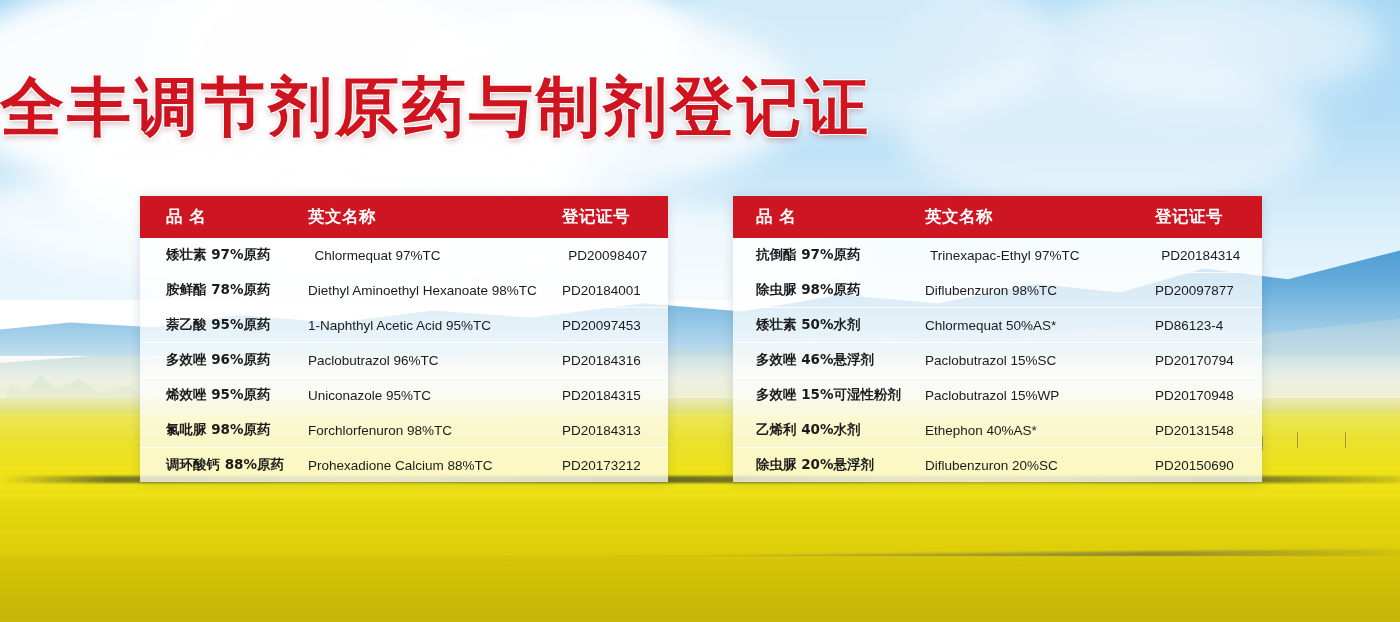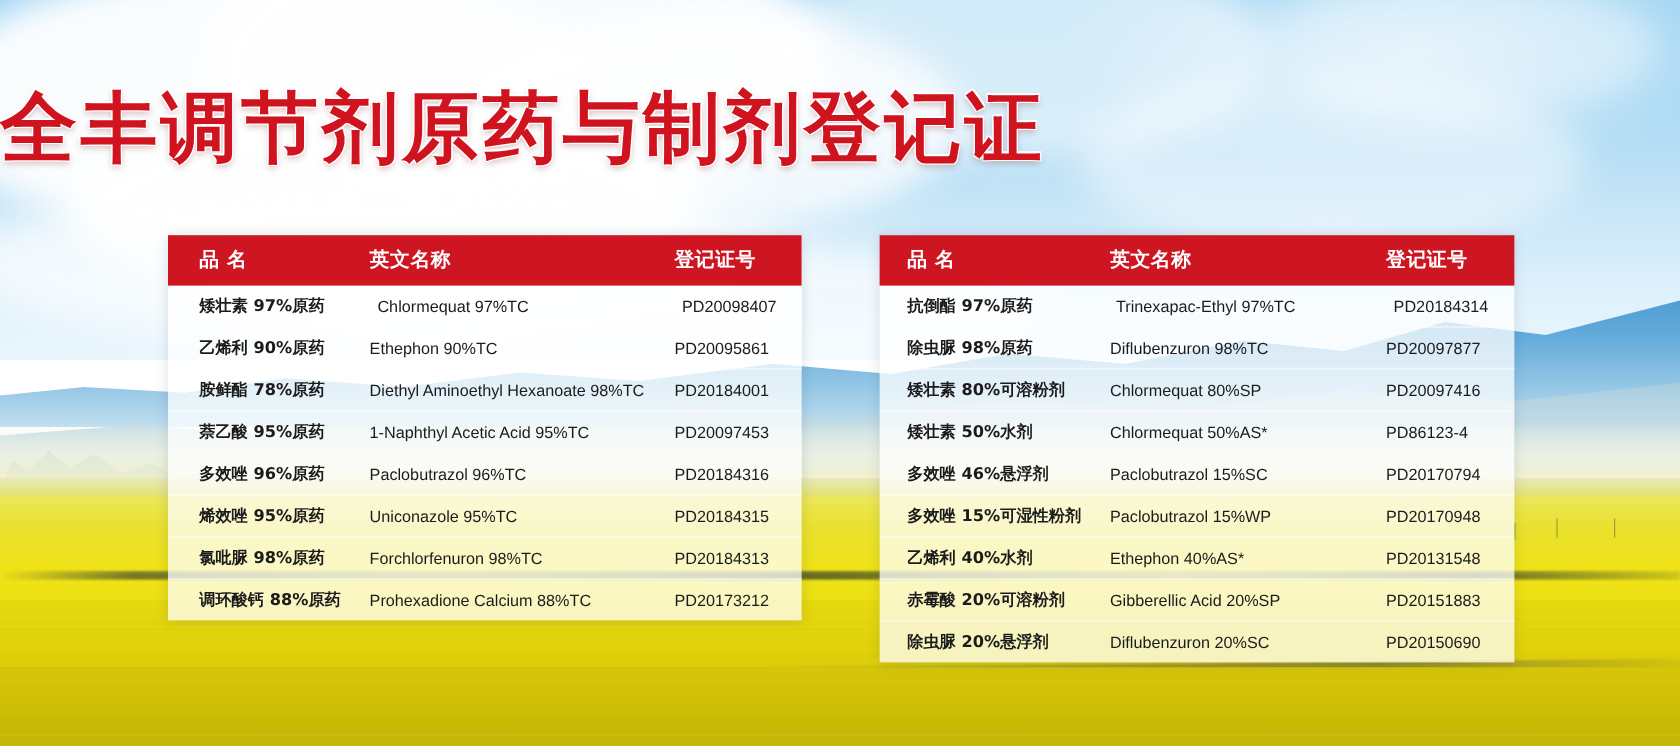--- a/index.html
+++ b/index.html
@@ -196,25 +196,20 @@
         <div class="th h2">英文名称</div>
         <div class="th h3">登记证号</div>
       </div>
       <div id="left-body">
           <div class="trow">
             <div class="c1">矮壮素 97%原药</div>
             <div class="c2">Chlormequat 97%TC</div>
             <div class="c3">PD20098407</div>
           </div>
           <div class="trow">
-            <div class="c1">乙烯利 90%原药</div>
-            <div class="c2">Ethephon 90%TC</div>
-            <div class="c3">PD20095861</div>
-          </div>
-          <div class="trow">
             <div class="c1">胺鲜酯 78%原药</div>
             <div class="c2">Diethyl Aminoethyl Hexanoate 98%TC</div>
             <div class="c3">PD20184001</div>
           </div>
           <div class="trow">
             <div class="c1">萘乙酸 95%原药</div>
             <div class="c2">1-Naphthyl Acetic Acid 95%TC</div>
             <div class="c3">PD20097453</div>
           </div>
           <div class="trow">
@@ -251,50 +246,40 @@
             <div class="c1">抗倒酯 97%原药</div>
             <div class="c2">Trinexapac-Ethyl 97%TC</div>
             <div class="c3">PD20184314</div>
           </div>
           <div class="trow">
             <div class="c1">除虫脲 98%原药</div>
             <div class="c2">Diflubenzuron 98%TC</div>
             <div class="c3">PD20097877</div>
           </div>
           <div class="trow">
-            <div class="c1">矮壮素 80%可溶粉剂</div>
-            <div class="c2">Chlormequat 80%SP</div>
-            <div class="c3">PD20097416</div>
-          </div>
-          <div class="trow">
             <div class="c1">矮壮素 50%水剂</div>
             <div class="c2">Chlormequat 50%AS*</div>
             <div class="c3">PD86123-4</div>
           </div>
           <div class="trow">
             <div class="c1">多效唑 46%悬浮剂</div>
             <div class="c2">Paclobutrazol 15%SC</div>
             <div class="c3">PD20170794</div>
           </div>
           <div class="trow">
             <div class="c1">多效唑 15%可湿性粉剂</div>
             <div class="c2">Paclobutrazol 15%WP</div>
             <div class="c3">PD20170948</div>
           </div>
           <div class="trow">
             <div class="c1">乙烯利 40%水剂</div>
             <div class="c2">Ethephon 40%AS*</div>
             <div class="c3">PD20131548</div>
           </div>
           <div class="trow">
-            <div class="c1">赤霉酸 20%可溶粉剂</div>
-            <div class="c2">Gibberellic Acid 20%SP</div>
-            <div class="c3">PD20151883</div>
-          </div>
-          <div class="trow">
             <div class="c1">除虫脲 20%悬浮剂</div>
             <div class="c2">Diflubenzuron 20%SC</div>
             <div class="c3">PD20150690</div>
           </div>
         </div>
     </div>
 
   </div>
 </div>
 

